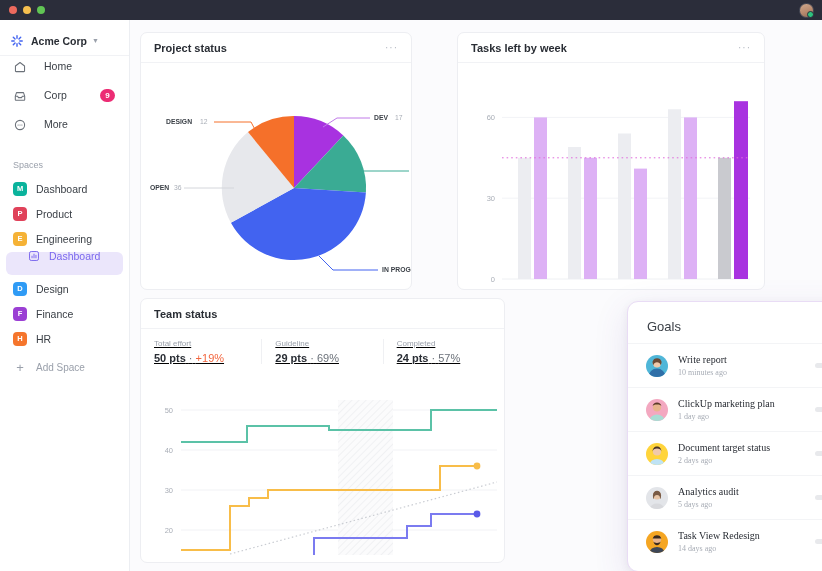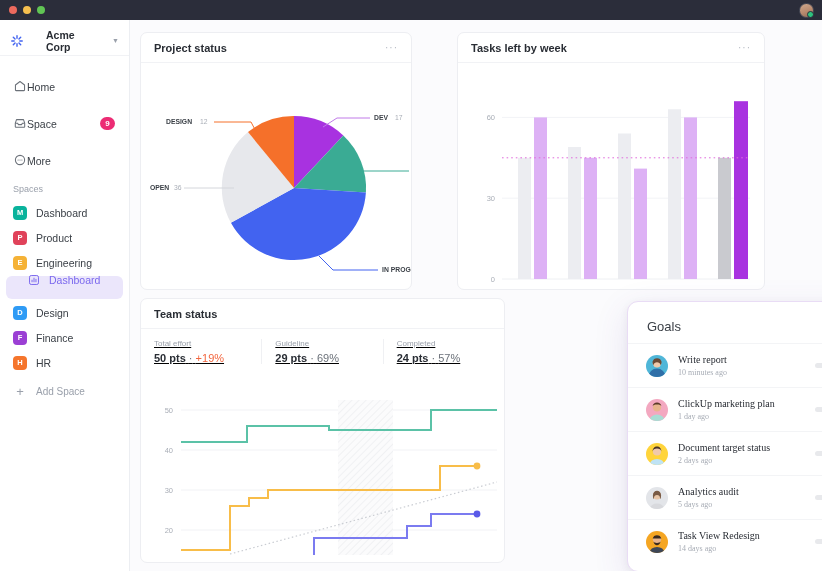--- a/index.html
+++ b/index.html
@@ -41,32 +41,32 @@
 
   
   .sidebar {
     position: absolute; top: 20px; left: 0;
     width: 130px; height: 551px;
     background: #ffffff;
     border-right: 1px solid #eceef2;
     padding-top: 6px;
   }
   .workspace {
-    display: flex; align-items: center; gap: 22px;
+    display: flex; align-items: center; gap: 7px;
     height: 30px; padding: 0 10px;
     border-bottom: 1px solid #f1f2f5;
     margin-bottom: 0;
   }
   .ws-logo { width: 14px; height: 14px; flex: none; }
   .ws-name { font-size: 10.5px; font-weight: 700; color: #292d34; }
   .ws-chev { font-size: 7px; color: #9aa0ab; margin-left: -2px; }
 
   .nav-item {
-    display: flex; align-items: flex-end; gap: 0;
-    height: 25px; margin: 12px 6px; padding: 0 7px;
+    display: flex; align-items: flex-start; gap: 17px;
+    height: 25px; margin: 4px 6px; padding: 0 7px;
     border-radius: 6px; cursor: pointer;
     position: relative;
   }
   .nav-icon { width: 14px; height: 14px; flex: none; display:block; }
   .nav-label { font-size: 10.5px; color: #3b4047; }
   .badge {
     position: absolute; right: 8px;
     min-width: 15px; height: 13px; border-radius: 7px;
     background: #ec2c74; color: #fff;
     font-size: 8px; font-weight: 700;
@@ -220,21 +220,21 @@
         <path d="M3.5 8.6 10 3.6l6.5 5v7.2a.8.8 0 0 1-.8.8H4.3a.8.8 0 0 1-.8-.8z"></path>
       </svg>
       <span class="nav-label">Home</span>
     </div>
 
     <div class="nav-item">
       <svg class="nav-icon" viewBox="0 0 20 20" fill="none" stroke="#6b7179" stroke-width="1.5" stroke-linejoin="round">
         <path d="M3.3 10.2 5 5.2h10l1.7 5v5a.8.8 0 0 1-.8.8H4.1a.8.8 0 0 1-.8-.8z"></path>
         <path d="M3.3 10.4h3.4l.9 1.9h4.8l.9-1.9h3.4"></path>
       </svg>
-      <span class="nav-label">Space</span>
+      <span class="nav-label">Corp</span>
       <span class="badge">9</span>
     </div>
 
     <div class="nav-item">
       <svg class="nav-icon" viewBox="0 0 20 20" fill="none" stroke="#6b7179" stroke-width="1.5">
         <circle cx="10" cy="10" r="6.6"></circle>
         <circle cx="7.3" cy="10" r=".85" fill="#6b7179" stroke="none"></circle>
         <circle cx="10" cy="10" r=".85" fill="#6b7179" stroke="none"></circle>
         <circle cx="12.7" cy="10" r=".85" fill="#6b7179" stroke="none"></circle>
       </svg>

